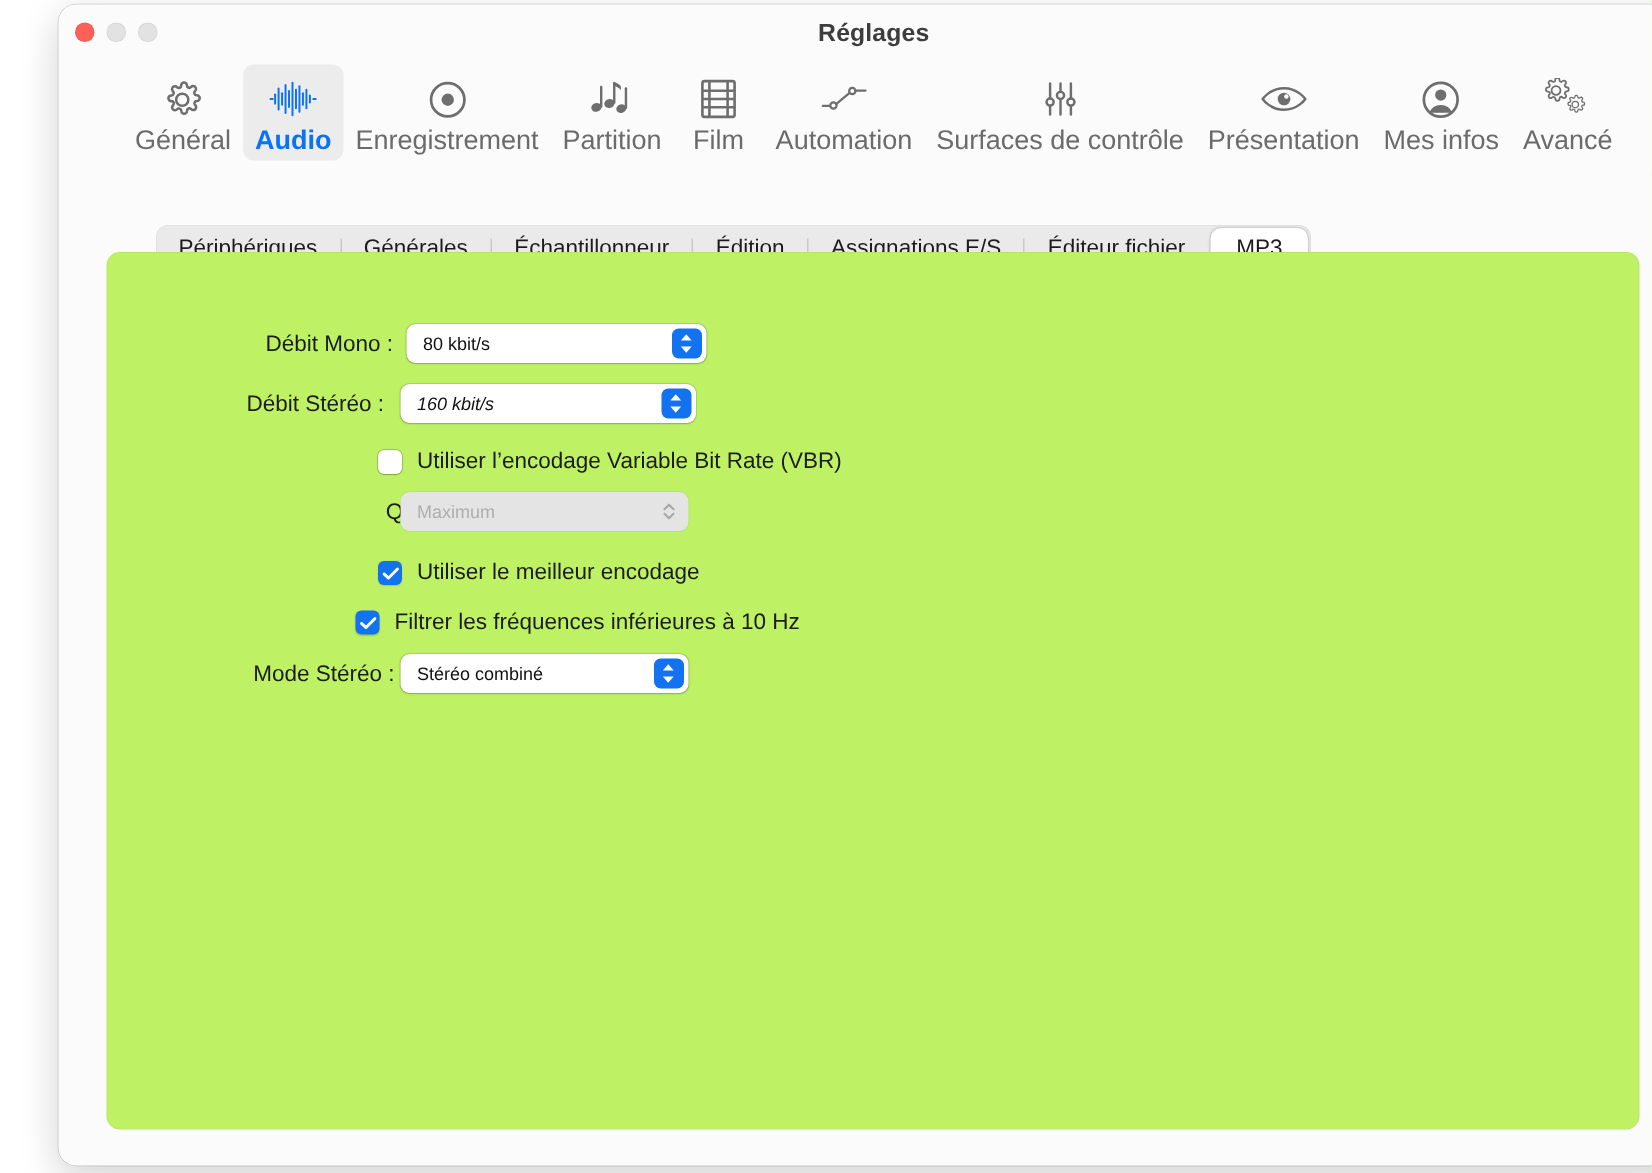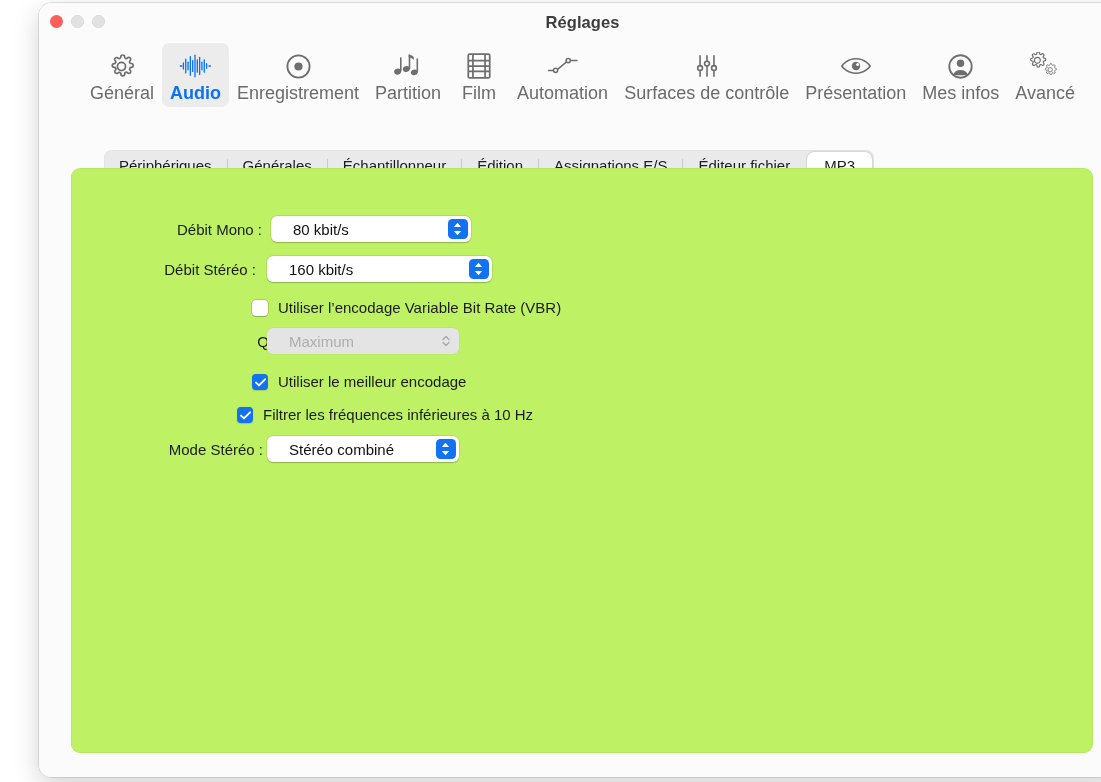--- a/index.html
+++ b/index.html
@@ -191,23 +191,23 @@
 
   
   .popup {
     position: relative;
     height: 26px;
     background: #ffffff;
     border-radius: 6px;
     box-shadow: 0 0.5px 1.2px rgba(0,0,0,0.22), 0 0 0 0.5px rgba(0,0,0,0.10);
     display: flex;
     align-items: center;
-    padding-left: 22px;
+    padding-left: 11px;
     padding-right: 36px;
-    font-size: 15px;
+    font-size: 12px;
     color: #111111;
     white-space: nowrap;
     box-sizing: border-box;
     cursor: default;
   }
   .popup .chev {
     position: absolute;
     right: 3.5px;
     top: 3px;
     width: 20px;
@@ -457,21 +457,21 @@
                 <svg width="11" height="14" viewBox="0 0 11 14" fill="#ffffff">
                   <path d="M5.5 0.8 L9.1 5.0 H1.9 Z"></path>
                   <path d="M5.5 13.2 L9.1 9.0 H1.9 Z"></path>
                 </svg>
               </span>
             </div>
           </div>
 
           <div class="row" style="left:0; top:88px; width:100%;">
             <div class="flabel" style="right:auto; left:5px;">Débit Stéréo :</div>
-            <div class="popup" style="position:absolute; left:196px; width:225px;">
+            <div class="popup" style="position:absolute; left:196px; width:197px;font-style:italic;">
               <span>160 kbit/s</span>
               <span class="chev">
                 <svg width="11" height="14" viewBox="0 0 11 14" fill="#ffffff">
                   <path d="M5.5 0.8 L9.1 5.0 H1.9 Z"></path>
                   <path d="M5.5 13.2 L9.1 9.0 H1.9 Z"></path>
                 </svg>
               </span>
             </div>
           </div>
 

